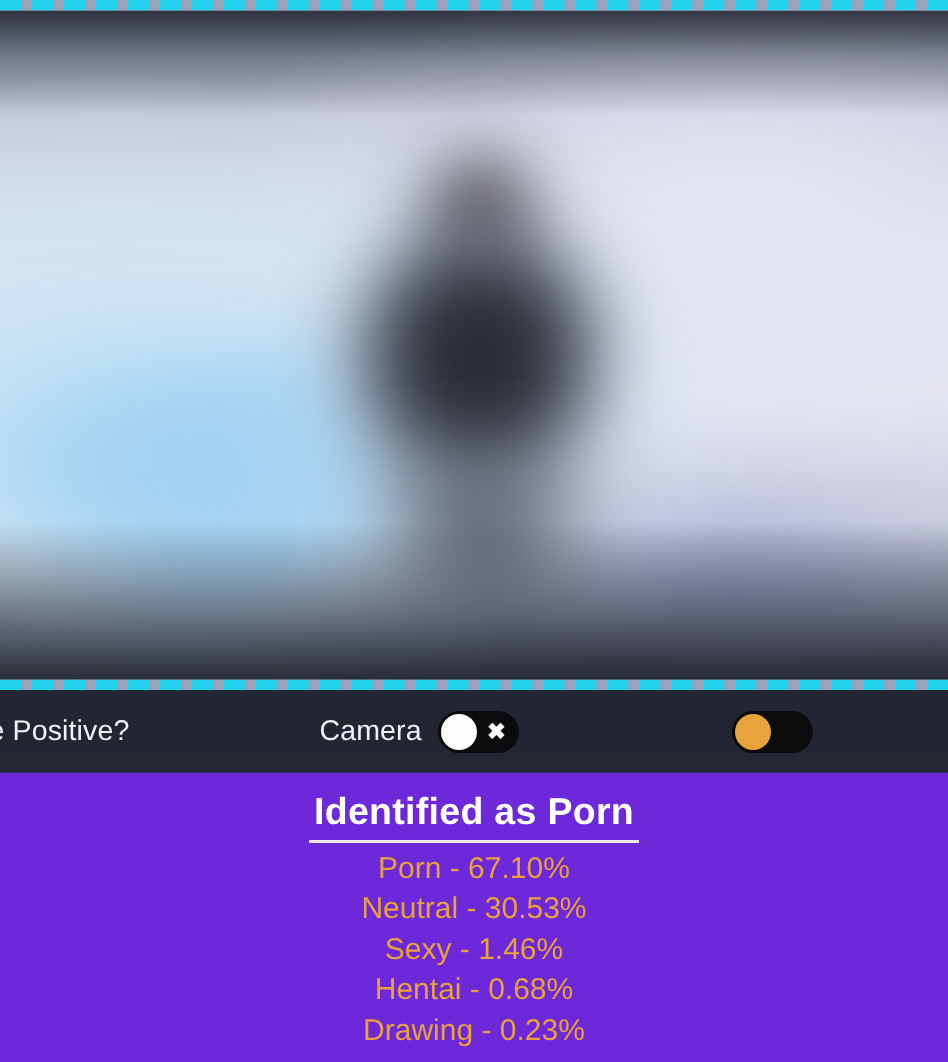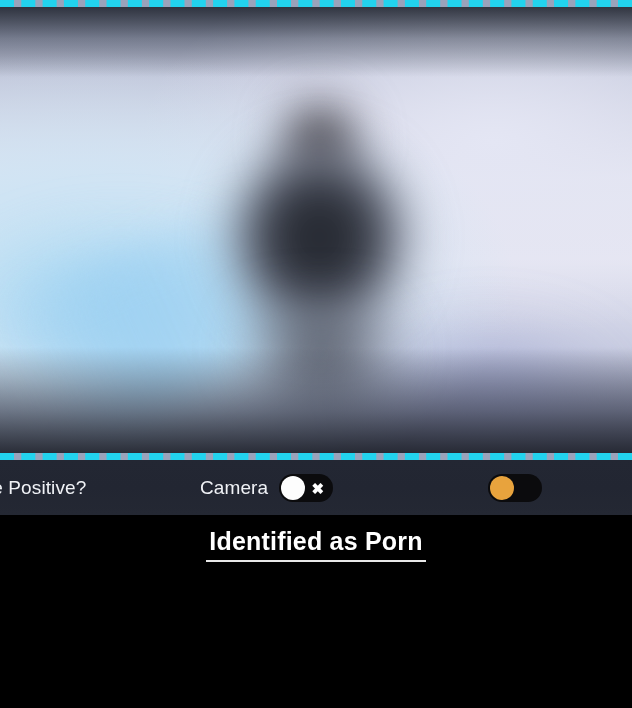--- a/index.html
+++ b/index.html
@@ -141,21 +141,21 @@
     align-items: center;
     overflow: hidden;
   }
   .ctrl-group {
     display: flex;
     align-items: center;
     white-space: nowrap;
     position: absolute;
   }
   .ctrl-left  { left: -44px; }
-  .ctrl-mid   { left: 200px; }
+  .ctrl-mid   { left: 213px; }
   .ctrl-right { left: 477px; }
 
   .ctrl-label {
     color: #f0f2f6;
     font-size: 19px;
     letter-spacing: 0.1px;
   }
 
   .toggle {
     position: relative;
@@ -186,21 +186,21 @@
     transform: translateY(-50%);
     color: #ffffff;
     font-size: 15px;
     font-weight: bold;
     line-height: 1;
   }
 
   
   .results {
     flex: 1 1 auto;
-    background: #000000;
+    background: #6d28d9;
     padding-top: 12px;
     text-align: center;
     overflow: hidden;
   }
 
   .verdict {
     display: inline-block;
     color: #ffffff;
     font-size: 25px;
     font-weight: bold;
@@ -258,15 +258,22 @@
     <div class="ctrl-group ctrl-right">
       <span class="toggle toggle-on">
         <span class="knob"></span>
       </span>
     </div>
 
   </div>
 
   <div class="results">
     <div class="verdict">Identified as Porn</div>
+    <ul class="score-list" id="score-list">
+        <li class="score-item">Porn - 67.10%</li>
+        <li class="score-item">Neutral - 30.53%</li>
+        <li class="score-item">Sexy - 1.46%</li>
+        <li class="score-item">Hentai - 0.68%</li>
+        <li class="score-item">Drawing - 0.23%</li>
+      </ul>
   </div>
 
 </div>
 
 </body></html>

